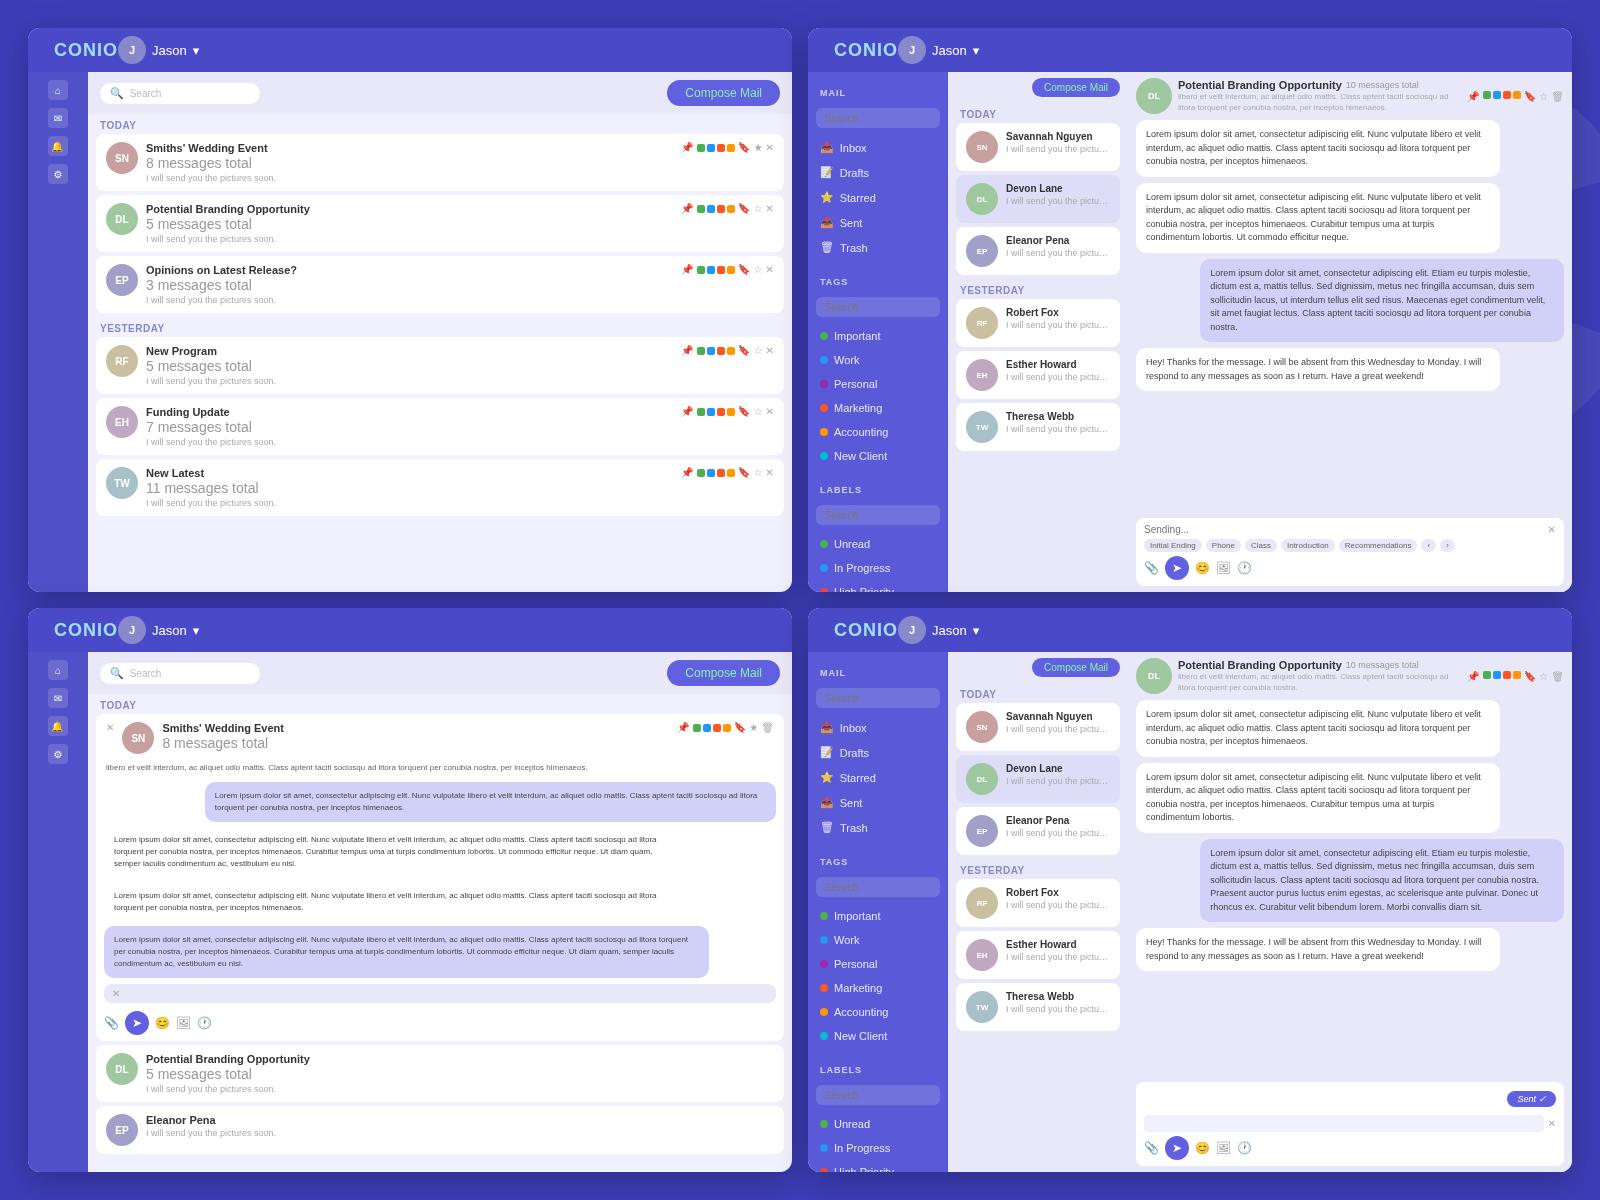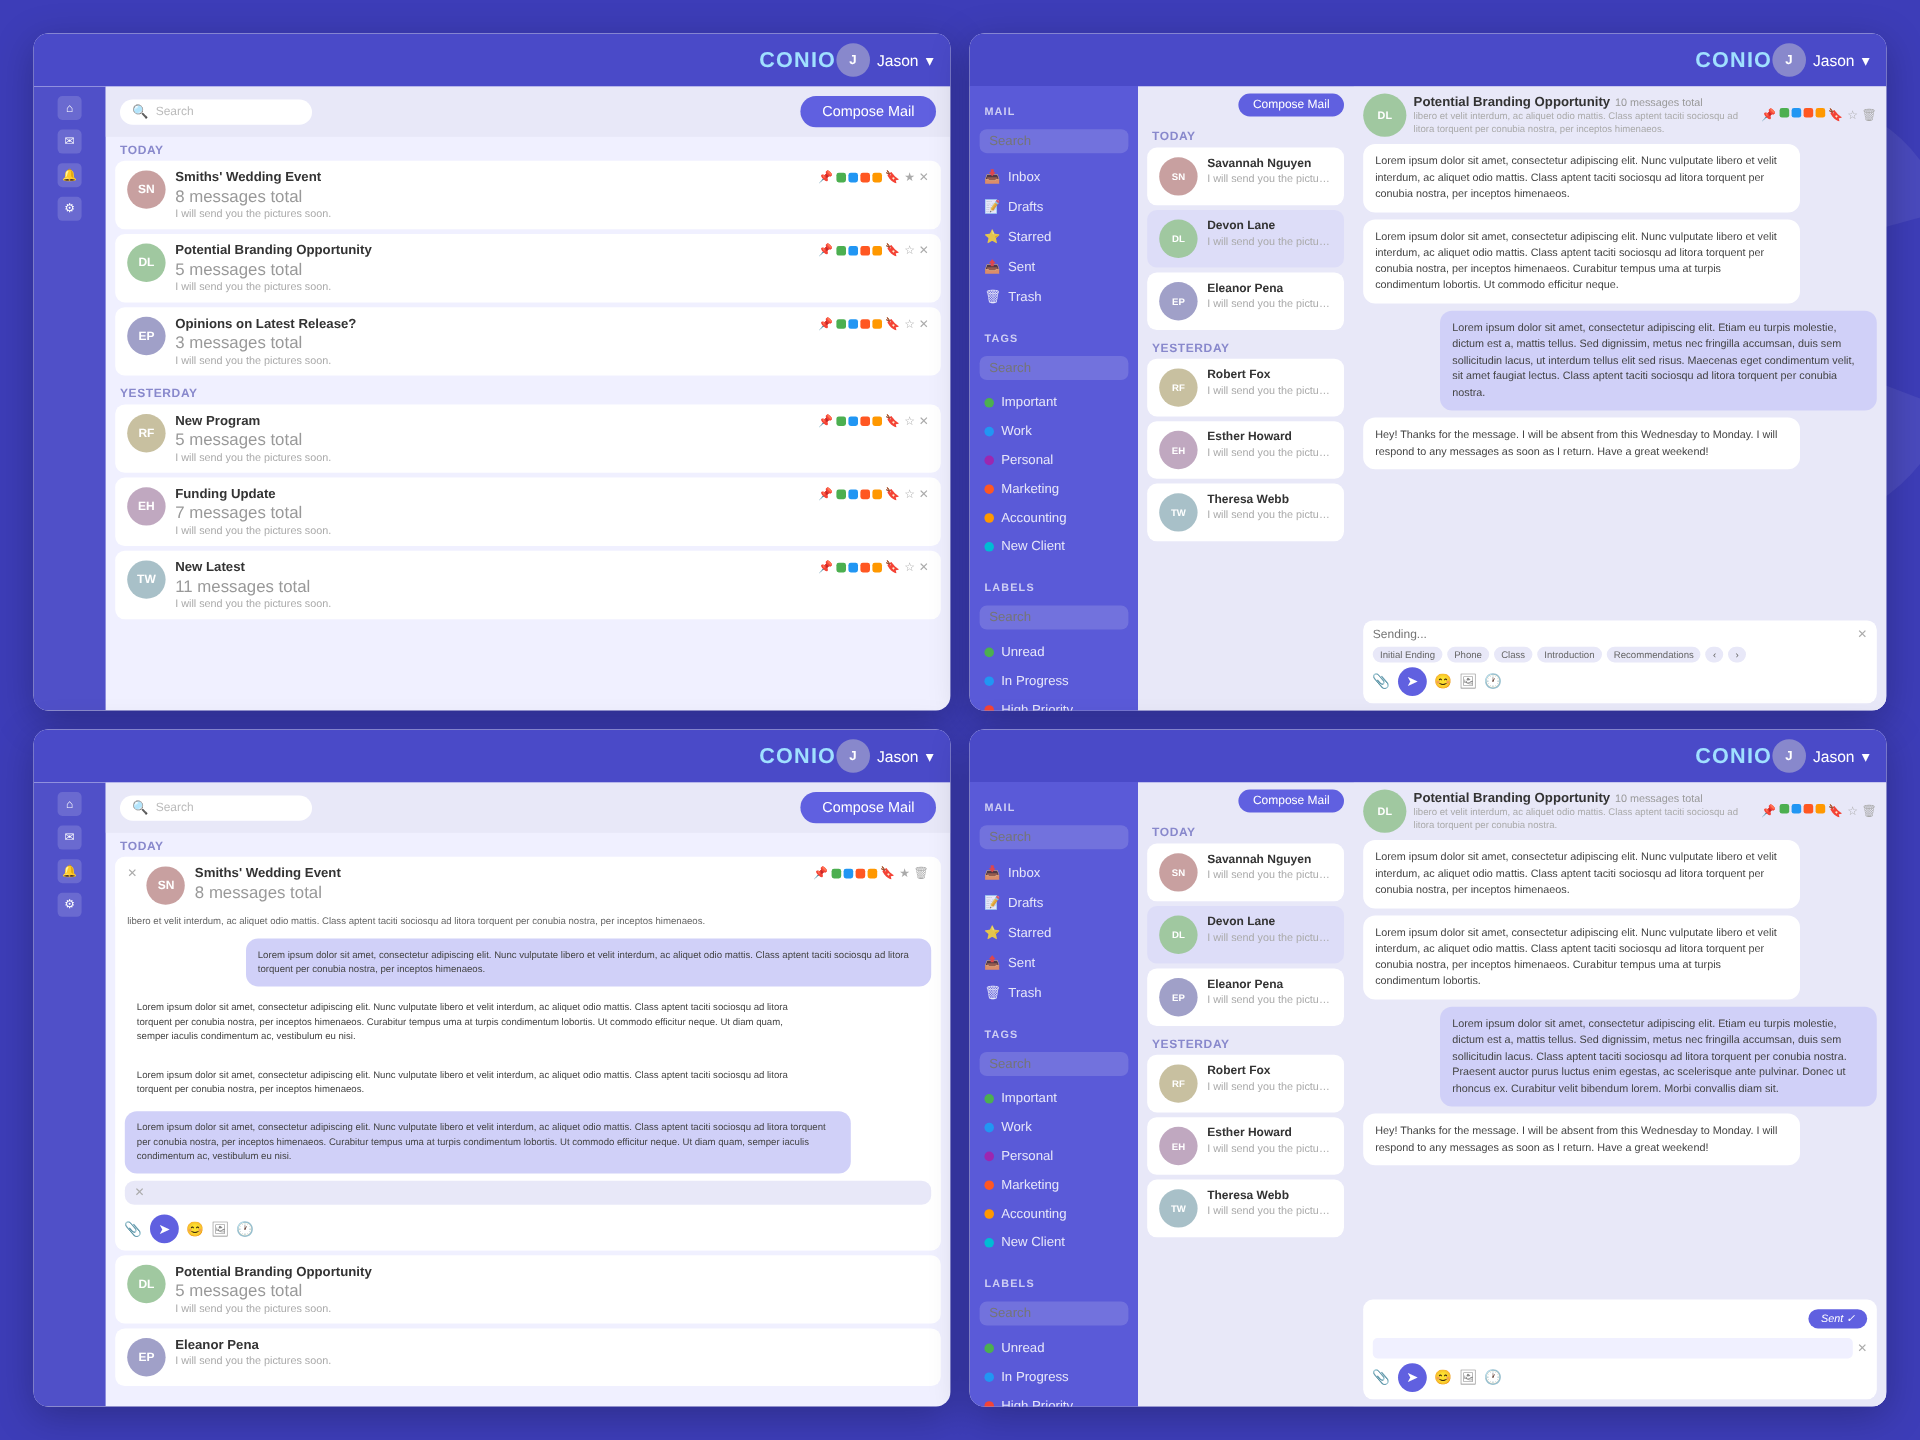--- a/index.html
+++ b/index.html
@@ -40,24 +40,24 @@
       flex-direction: column;
       z-index: 2;
       position: relative;
       margin: 8px;
       box-shadow: 0 8px 32px rgba(0,0,0,0.25);
     }
 
     
     .panel-header {
       background: #4a4ac8;
-      padding: 8px 14px;
-      display: flex;
-      align-items: center;
-      justify-content: flex-end;
+      padding: 8px 26px;
+      display: flex;
+      align-items: center;
+      justify-content: flex-start;
       min-height: 44px;
     }
 
     .header-logo {
       font-size: 18px;
       font-weight: 900;
       color: white;
       letter-spacing: 1px;
     }
 
@@ -143,21 +143,21 @@
     .main-toolbar {
       background: #e8e8f8;
       padding: 8px 12px;
       display: flex;
       align-items: center;
       justify-content: space-between;
     }
 
     .compose-btn {
       background: #6060e0;
-      color: #ffffff;
+      color: #86efac;
       border: none;
       border-radius: 16px;
       padding: 6px 18px;
       font-size: 12px;
       cursor: pointer;
     }
 
     .search-bar {
       background: white;
       border-radius: 16px;

